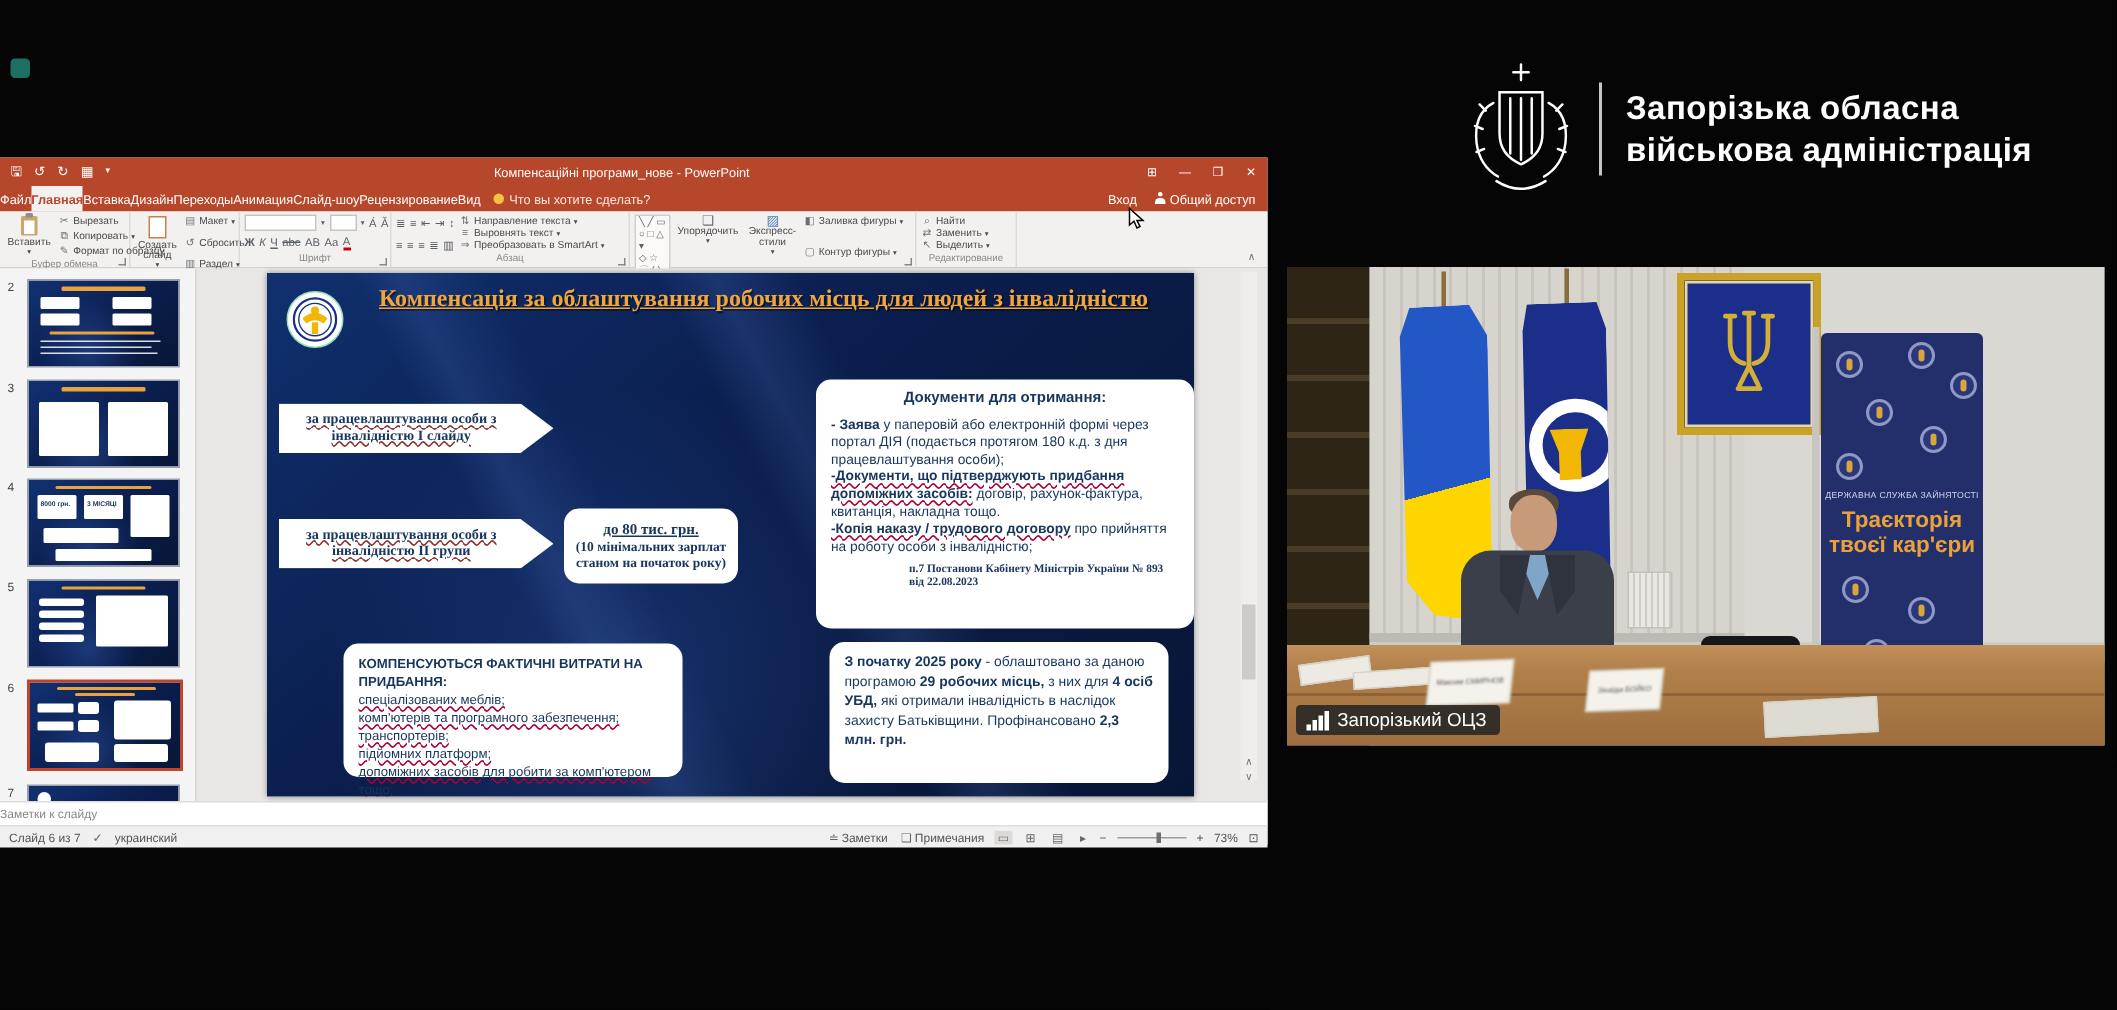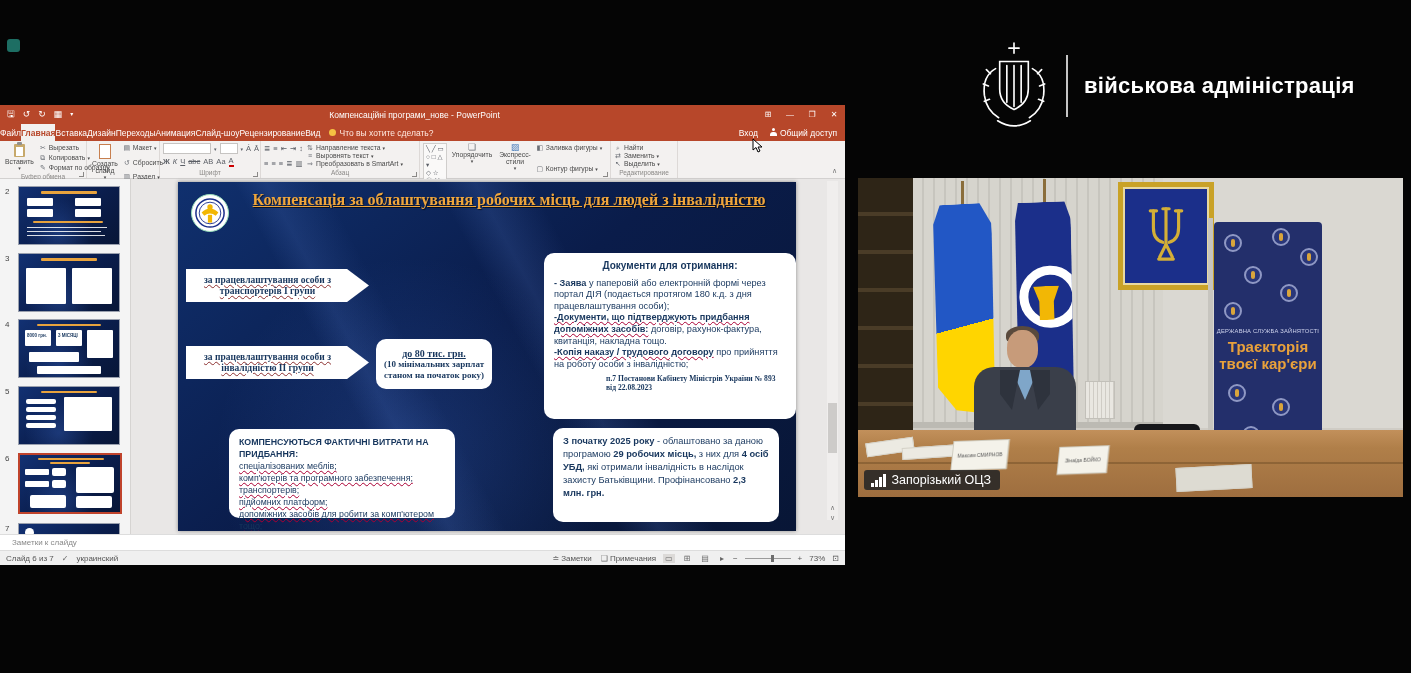--- a/index.html
+++ b/index.html
@@ -96,21 +96,21 @@
   .costs{left:51px;top:247px;width:226px;height:89px;padding:7px 10px;font-size:8.8px;line-height:12px;}
   .costs .ctitle{font-weight:bold;font-size:8.8px;}
   .costs div.ci{text-decoration:underline;text-decoration-style:wavy;text-decoration-color:#a03;text-decoration-thickness:.5px;}
   .stats{left:375px;top:246px;width:226px;height:94px;padding:7px 10px;font-size:9.3px;line-height:13px;}
 
   .vscroll{position:absolute;right:7px;top:2px;width:11px;bottom:14px;background:#F0EEED;}
   .vthumb{position:absolute;left:1px;right:1px;top:222px;height:50px;background:#cdcbc9;}
   .vchev{position:absolute;right:7px;font-size:7px;color:#777;width:11px;text-align:center;}
 
   .notesbar{height:15px;background:#fff;border-top:1px solid #ddd;display:flex;align-items:center;
-            font-size:8px;color:#888;padding-left:12px;}
+            font-size:8px;color:#888;}
   .statusbar{height:14px;background:#F0F0F0;border-top:1px solid #ddd;display:flex;align-items:center;
              font-size:8px;color:#555;padding:0 6px;gap:8px;}
   .sb-right{margin-left:auto;display:flex;align-items:center;gap:7px;}
   .viewic{font-size:8px;color:#666;padding:0 2px;}
   .viewic.active{background:#dcdad8;}
   .zoomslider{width:46px;height:1px;background:#9b9b9b;position:relative;}
   .zthumb{position:absolute;left:58%;top:-3px;width:3px;height:7px;background:#6d6d6d;}
 
   .cursor{position:absolute;left:752px;top:138px;z-index:50;}
 
@@ -177,20 +177,21 @@
         <path d="M21,21 h28 v27 q0,14 -14,20 q-14,-6 -14,-20 z"></path>
         <path d="M28,25 v36 M35,25 v40 M42,25 v36"></path>
         <path d="M17,28 q-13,7 -11,26 q2,15 14,22"></path>
         <path d="M53,28 q13,7 11,26 q-2,15 -14,22"></path>
         <path d="M12,33 l-4,-4 M10,45 l-5,-2 M11,58 l-5,2 M58,33 l4,-4 M60,45 l5,-2 M59,58 l5,2"></path>
         <path d="M19,79 q16,10 32,0"></path>
       </g>
     </svg>
     <div class="brand-divider"></div>
     <div class="brand-text">
+      <div>Запорізька обласна</div>
       <div>військова адміністрація</div>
     </div>
   </div>
 
   <div class="ppt">
 
     <div class="titlebar">
       <div class="qat">
         <span>🖫</span>
         <span>↺</span>
@@ -484,21 +485,21 @@
               <circle cx="50" cy="50" r="47" fill="#fff" stroke="#1B2F8A" stroke-width="5"></circle>
               <circle cx="50" cy="50" r="36" fill="none" stroke="#1B2F8A" stroke-width="3"></circle>
               <circle cx="50" cy="30" r="9" fill="#F2B705"></circle>
               <path d="M22,48 Q50,22 78,48 L69,59 Q50,44 31,59 Z" fill="#F2B705"></path>
               <path d="M43,56 h14 v26 h-14 z" fill="#F2B705"></path>
             </svg>
           </div>
           <div class="slide-title slide-serif">Компенсація за облаштування робочих місць для людей з інвалідністю</div>
 
           <div class="arrowbox" style="top:87px;">
-            <span>за працевлаштування особи з транспортерів І групи</span>
+            <span>за працевлаштування особи з інвалідністю І слайду</span>
           </div>
 
           <div class="arrowbox" style="top:164px;">
             <span>за працевлаштування особи з інвалідністю ІІ групи</span>
           </div>
           <div class="amountbox" style="top:157px;height:50px;">
             <span class="main">до 80 тис. грн.</span>
             <span class="sub">(10 мінімальних зарплат станом на початок року)</span>
           </div>
 

